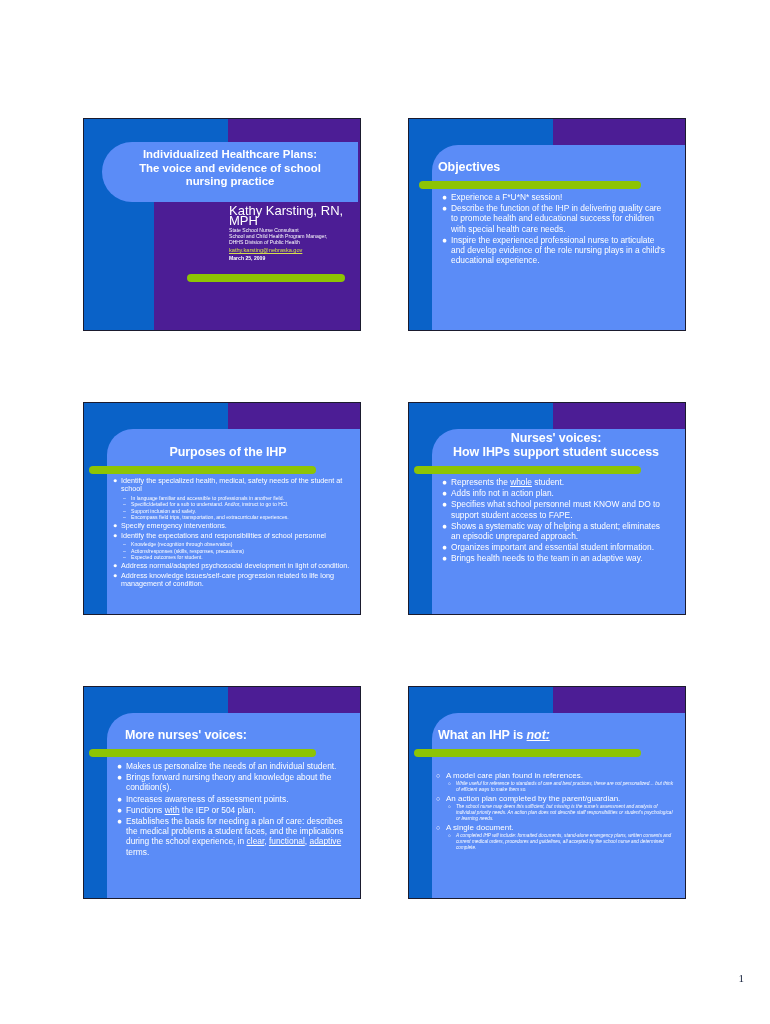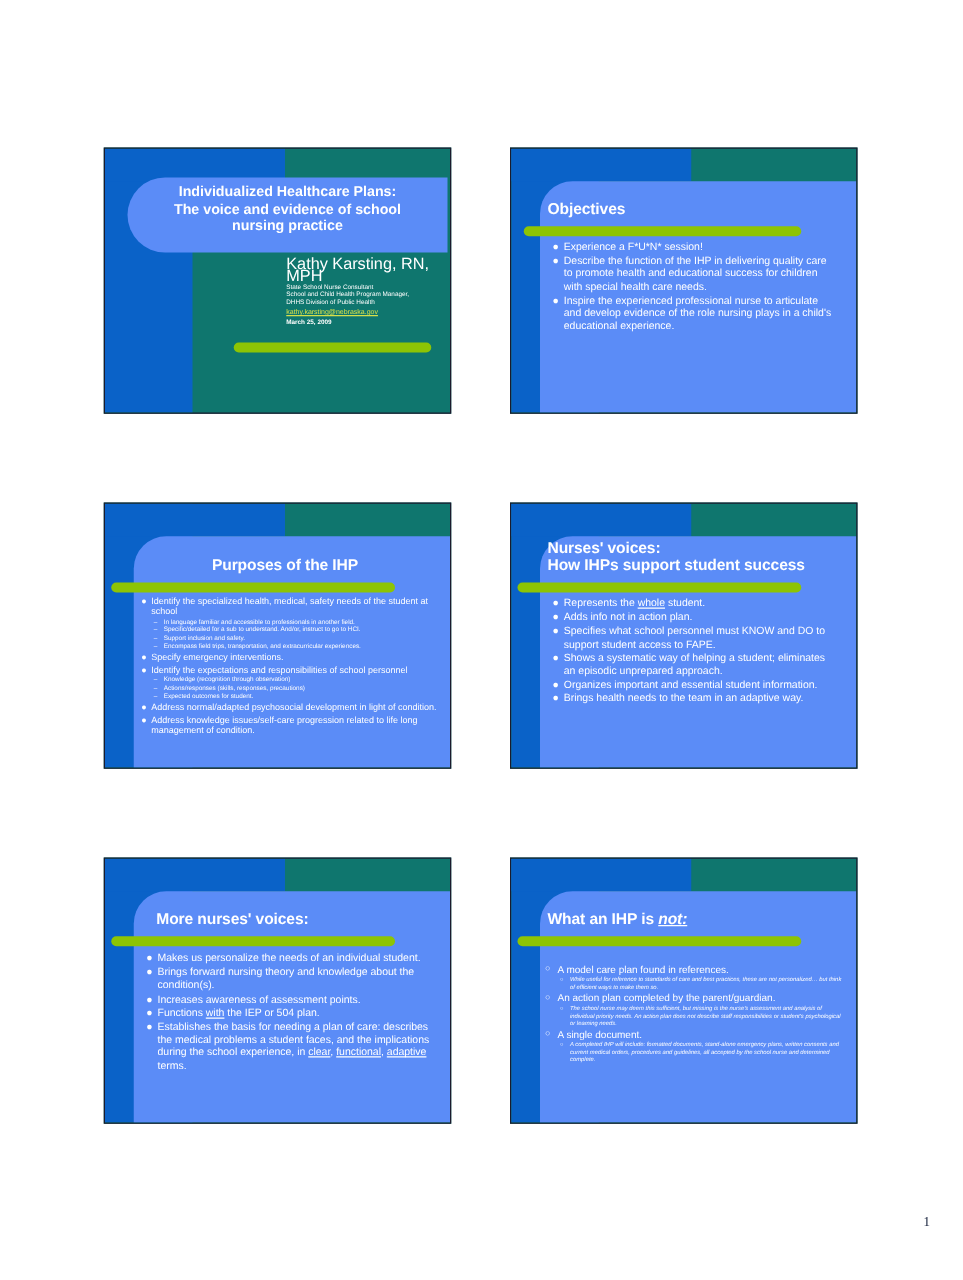--- a/index.html
+++ b/index.html
@@ -21,21 +21,21 @@
     width: 770px;
     height: 1024px;
     background: #ffffff;
   }
 
   
   .slide {
     position: absolute;
     width: 278px;
     height: 213px;
-    background: #0f766e;
+    background: #4c1d95;
     border: 1px solid #1b1b2e;
     box-sizing: border-box;
     overflow: hidden;
     text-decoration: underline;
   }
   .slide .band {
     position: absolute;
     left: 0; top: 0;
     width: 70px;
     height: 100%;
@@ -264,21 +264,21 @@
         <li><span class="b">●</span><span>Address normal/adapted psychosocial development in light of condition.</span></li>
         <li><span class="b">●</span><span>Address knowledge issues/self-care progression related to life long management of condition.</span></li>
       </ul>
     </div>
   </div>
 
   <div class="slide" style="left:408px; top:402px;">
     <div class="band"></div>
     <div class="topblock"></div>
     <div class="panel"></div>
-    <div class="s-title" style="left:29px; top:28px; width:236px;">
+    <div class="s-title" style="left:29px; top:28px; width:236px;text-align:center;">
       <div>Nurses' voices:</div>
       <div>How IHPs support student success</div>
     </div>
     <div class="greenbar" style="left:5px; top:63px; width:227px;"></div>
     <div class="bodybox big" style="left:32px; top:74px; width:228px;">
       <ul class="lvl1">
         <li><span class="b">●</span><span>Represents the <span class="u">whole</span> student.</span></li>
         <li><span class="b">●</span><span>Adds info not in action plan.</span></li>
         <li><span class="b">●</span><span>Specifies what school personnel must KNOW and DO to support student access to FAPE.</span></li>
         <li><span class="b">●</span><span>Shows a systematic way of helping a student; eliminates an episodic unprepared approach.</span></li>

